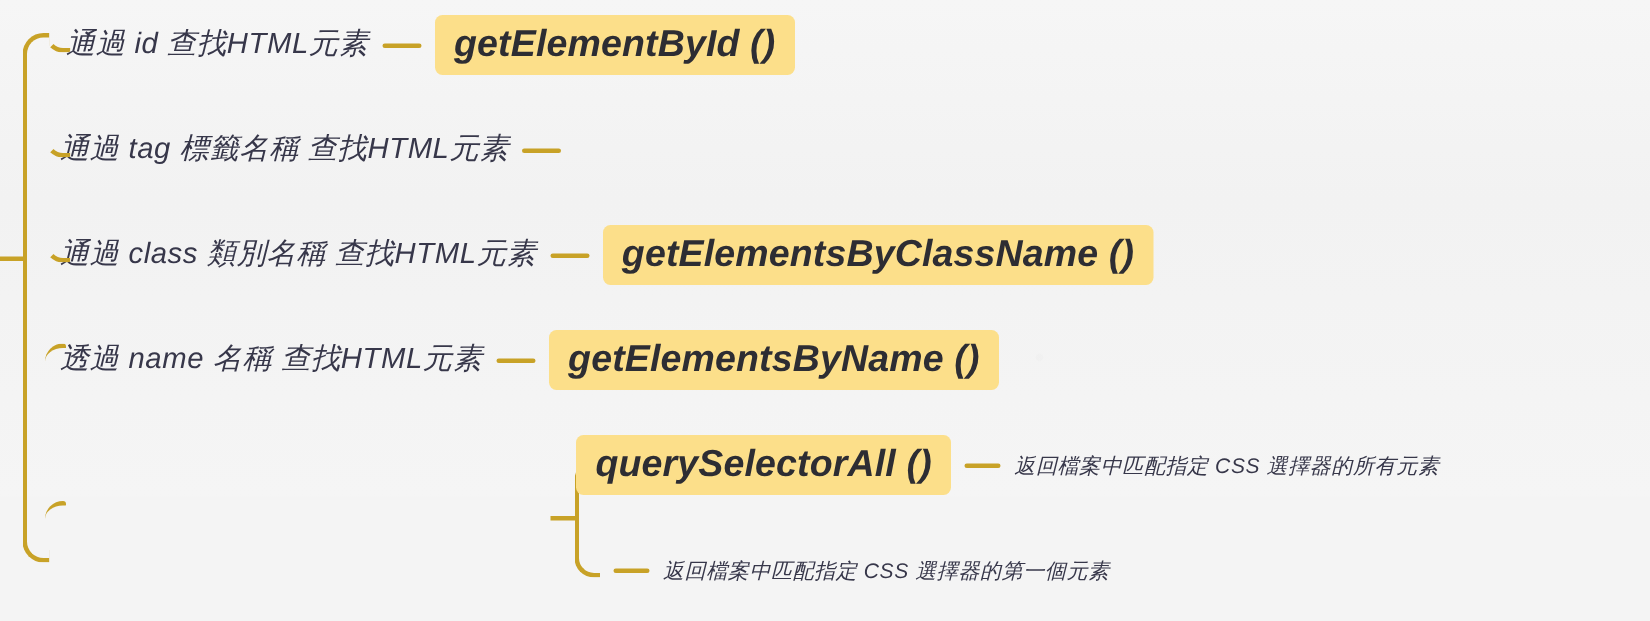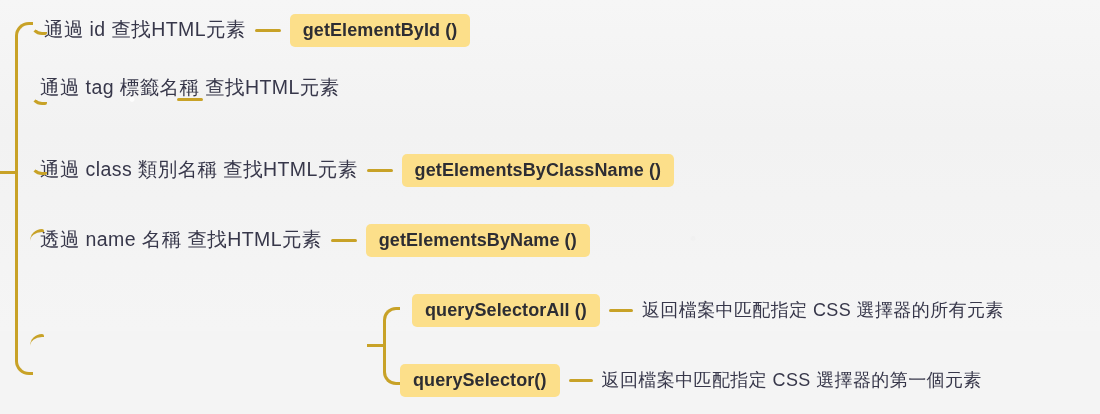--- a/index.html
+++ b/index.html
@@ -14,20 +14,21 @@
     overflow: hidden;
   }
   #mindmap {
     position: relative;
     width: 1100px;
     height: 331px;
     background:
       radial-gradient(circle at 12% 30%, rgba(255,255,255,0.85) 0 2px, rgba(0,0,0,0) 3px),
       radial-gradient(circle at 63% 72%, rgba(0,0,0,0.012) 0 2px, rgba(0,0,0,0) 3px),
       linear-gradient(180deg, #f6f6f6 0%, #f2f2f2 40%, #f5f5f5 100%);
+    font-style: italic;
   }
   .row {
     position: absolute;
     left: 0;
     height: 44px;
     display: flex;
     align-items: center;
     white-space: nowrap;
   }
   .topic-label {
@@ -44,30 +45,30 @@
     border-radius: 2px;
     margin: 0 9px;
     flex: none;
   }
   .connector.short {
     width: 24px;
   }
   .badge {
     background: #fcdf8a;
     color: #2d2d33;
-    font-size: 18px;
+    font-size: 25px;
     font-weight: bold;
     border-radius: 5px;
     padding: 7px 13px 8px 13px;
     line-height: 1;
     letter-spacing: 0.1px;
     display: inline-block;
   }
   .desc {
-    font-size: 18px;
+    font-size: 14px;
     color: #37374a;
     letter-spacing: 0.4px;
     line-height: 1;
   }
 
   
   .bracket-main {
     position: absolute;
     left: 15px;
     top: 22px;
@@ -141,49 +142,48 @@
 
   <div class="bracket-main"></div>
   <div class="bracket-main-stub"></div>
 
   <div class="row" style="top:8px; left:44px;">
     <span class="topic-label">通過 id 查找HTML元素</span>
     <span class="connector"></span>
     <span class="badge">getElementById ()</span>
   </div>
 
-  <div class="row" style="top:78px; left:40px;flex-direction:column;">
+  <div class="row" style="top:78px; left:40px;">
     <span class="topic-label">通過 tag 標籤名稱 查找HTML元素</span>
     <span class="connector"></span>
   </div>
 
   <div class="row" style="top:218px; left:40px;">
     <span class="topic-label">透過 name 名稱 查找HTML元素</span>
     <span class="connector"></span>
     <span class="badge">getElementsByName ()</span>
   </div>
 
   <div class="row" style="top:148px; left:40px;">
     <span class="topic-label">通過 class 類別名稱 查找HTML元素</span>
     <span class="connector"></span>
     <span class="badge">getElementsByClassName ()</span>
   </div>
 
 
   <div class="bracket-sub-stub"></div>
   <div class="bracket-sub"></div>
 
-  <div class="row" style="top:288px; left:412px;">
+  <div class="row" style="top:288px; left:384px;">
     <span class="badge">querySelectorAll ()</span>
     <span class="connector short"></span>
     <span class="desc">返回檔案中匹配指定 CSS 選擇器的所有元素</span>
   </div>
 
   <div class="row" style="top:358px; left:400px;">
-    <span class="badge">querySelector()</span>
     <span class="connector short"></span>
     <span class="desc">返回檔案中匹配指定 CSS 選擇器的第一個元素</span>
   </div>
 
   <div class="hook curve-down" style="top:16px;"></div>
   <div class="hook curve-down" style="top:86px;"></div>
   <div class="hook curve-down" style="top:156px;"></div>
   <div class="hook curve-up" style="top:229px;"></div>
   <div class="hook curve-up" style="top:334px;"></div>
 

